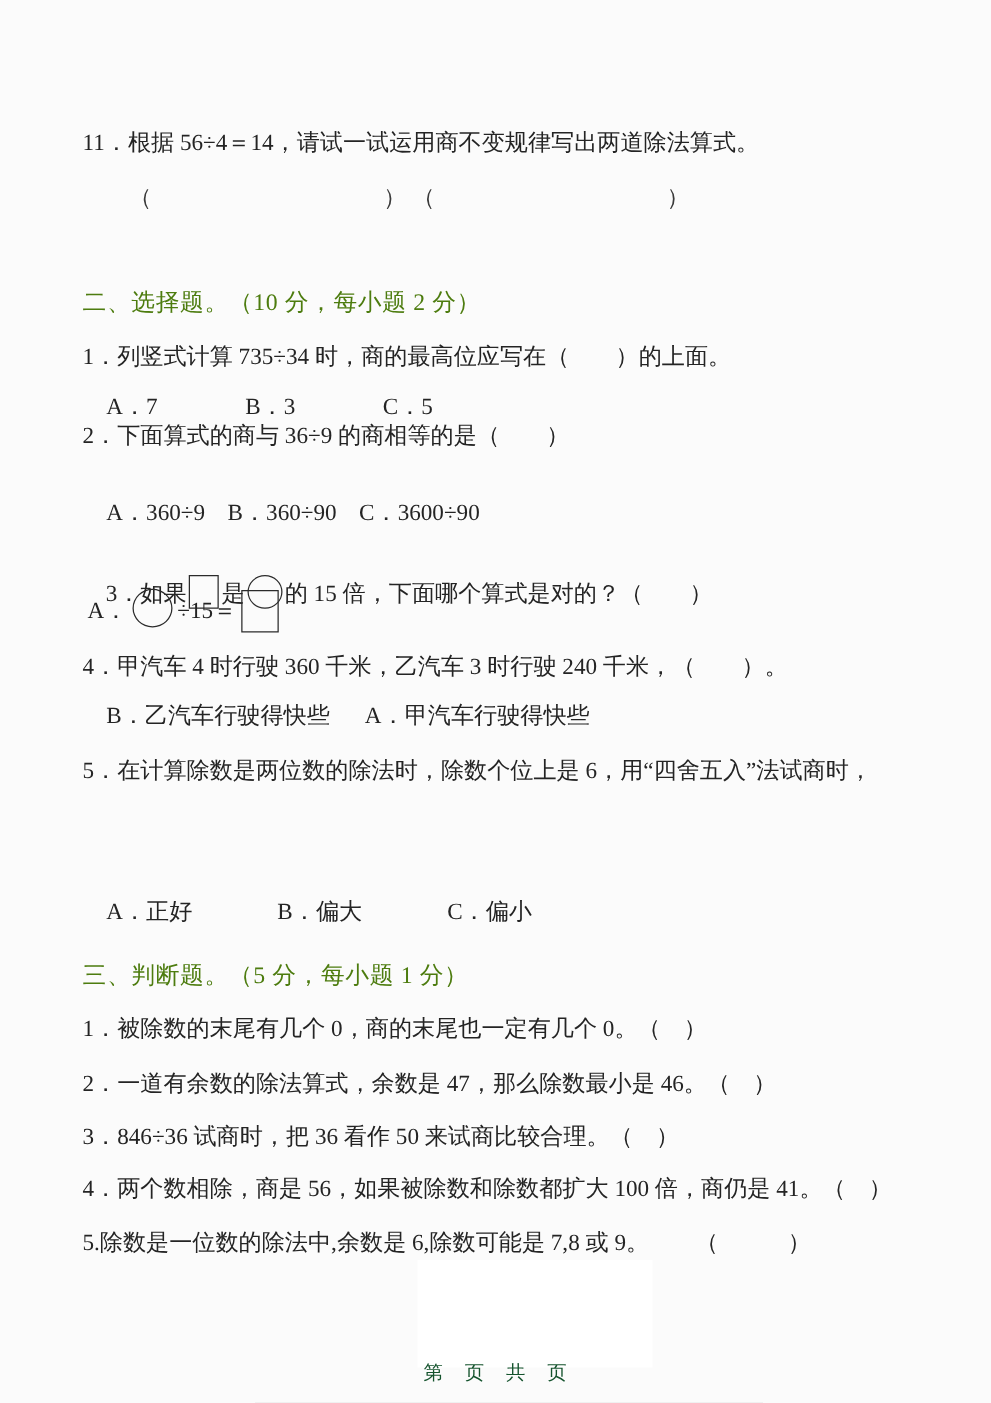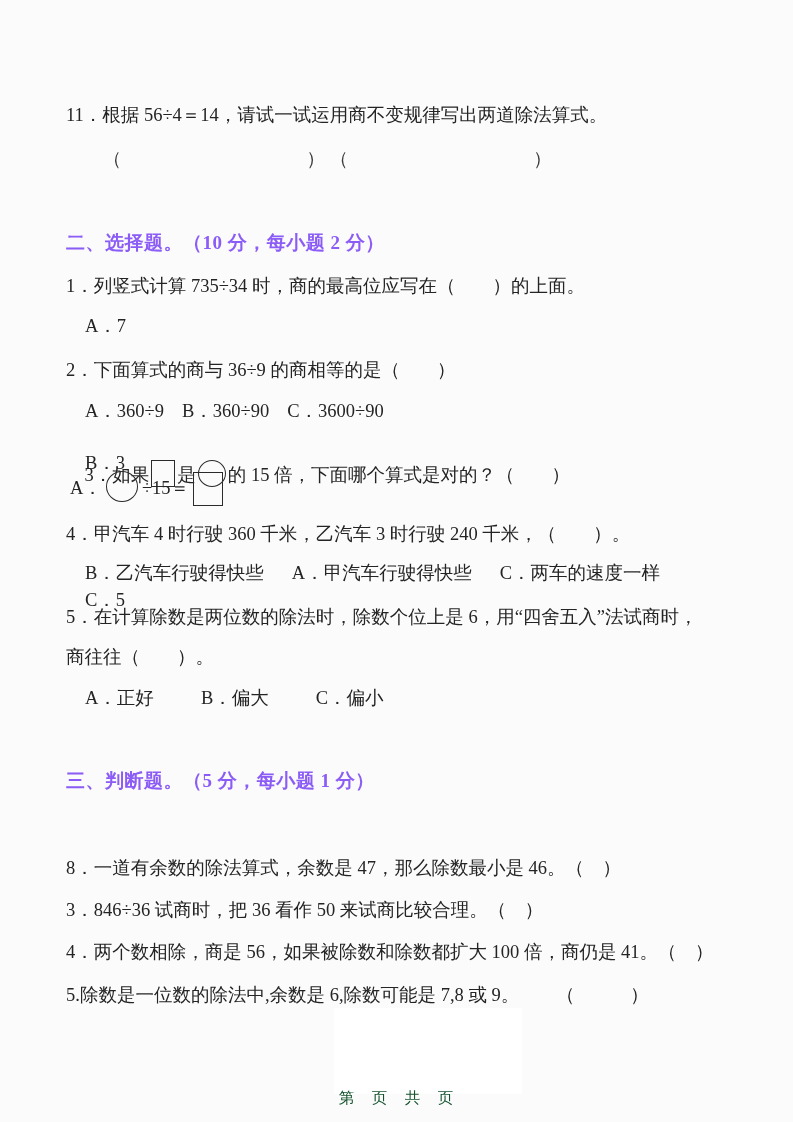--- a/index.html
+++ b/index.html
@@ -13,32 +13,32 @@
     color:#242424;
     font-size:18.5px;
   }
   .line{
     position:absolute;
     left:66px;
     white-space:pre;
     line-height:27px;
   }
   .sec{
-    font-weight:700;
-    color:#8b5cf6;
+    font-weight:400;
+    color:#4d7c0f;
     font-size:19px;
     letter-spacing:.5px;
   }
   .blanks{left:103px;color:#3a3a3a;}
   .opts{left:85px;display:flex;}
   .opts > span{white-space:pre;}
-  .gap-q1{gap:110px;flex-direction:column;}
+  .gap-q1{gap:70px;}
   .gap-q2{gap:18px;justify-content:space-between;}
   .gap-q4{gap:28px;}
-  .gap-q5{gap:47px;}
+  .gap-q5{gap:68px;margin-top:32px;}
   .q3opts{left:70px;gap:22px;align-items:center;}
   .q3opt{display:inline-block;}
   .sq,.ci{
     display:inline-block;
     border:1.6px solid #2b2b2b;
     background:transparent;
     box-sizing:border-box;
   }
   .sq.sm{width:24px;height:27px;vertical-align:-6px;margin:0 2px;}
   .ci.sm{width:28px;height:27px;border-radius:50%;vertical-align:-6px;margin:0 2px;}
@@ -71,52 +71,51 @@
 
   <div class="line sec" style="top:229px">二、选择题。（10 分，每小题 2 分）</div>
 
   <div class="line" style="top:273px">1．列竖式计算 735÷34 时，商的最高位应写在（　　）的上面。</div>
   <div class="line opts gap-q1" style="top:313px">
     <span>A．7</span>
     <span>B．3</span>
     <span>C．5</span>
   </div>
 
-  <div class="line" style="top:357px">2．下面算式的商与 36÷9 的商相等的是（　　）</div>
+  <div class="line" style="top:336px">2．下面算式的商与 36÷9 的商相等的是（　　）</div>
   <div class="line opts gap-q2" style="top:398px">
     <span>A．360÷9</span>
     <span>B．360÷90</span>
     <span>C．3600÷90</span>
   </div>
 
   <div class="line" style="top:433px">
     <span>3．如果</span><span class="sq sm"></span><span>是</span><span class="ci sm"></span><span>的 15 倍，下面哪个算式是对的？（　　）</span>
   </div>
   <div class="line opts q3opts" style="top:471px">
     <span class="q3opt"><span>A．</span><span class="ci lg"></span><span>÷15＝</span><span class="sq lg"></span></span>
   </div>
 
   <div class="line" style="top:521px">4．甲汽车 4 时行驶 360 千米，乙汽车 3 时行驶 240 千米，（　　）。</div>
   <div class="line opts gap-q4" style="top:560px">
     <span>B．乙汽车行驶得快些</span>
     <span>A．甲汽车行驶得快些</span>
-    <span>C．两车的速度一样</span>
   </div>
 
   <div class="line" style="top:604px">5．在计算除数是两位数的除法时，除数个位上是 6，用“四舍五入”法试商时，</div>
-  <div class="line" style="top:644px">商往往（　　）。</div>
   <div class="line opts gap-q5" style="top:685px">
     <span>A．正好</span>
     <span>B．偏大</span>
     <span>C．偏小</span>
   </div>
 
   <div class="line sec" style="top:767px">三、判断题。（5 分，每小题 1 分）</div>
 
-  <div class="line" style="top:855px">8．一道有余数的除法算式，余数是 47，那么除数最小是 46。（　）</div>
+  <div class="line" style="top:811px">1．被除数的末尾有几个 0，商的末尾也一定有几个 0。（　）</div>
+  <div class="line" style="top:855px">2．一道有余数的除法算式，余数是 47，那么除数最小是 46。（　）</div>
   <div class="line" style="top:897px">3．846÷36 试商时，把 36 看作 50 来试商比较合理。（　）</div>
   <div class="line" style="top:939px">4．两个数相除，商是 56，如果被除数和除数都扩大 100 倍，商仍是 41。（　）</div>
   <div class="line" style="top:982px">5.除数是一位数的除法中,余数是 6,除数可能是 7,8 或 9。　　（　　　）</div>
 
   <div class="wm"></div>
 
   <div class="footer">第　页　共　页</div>
 
 </div>
 

